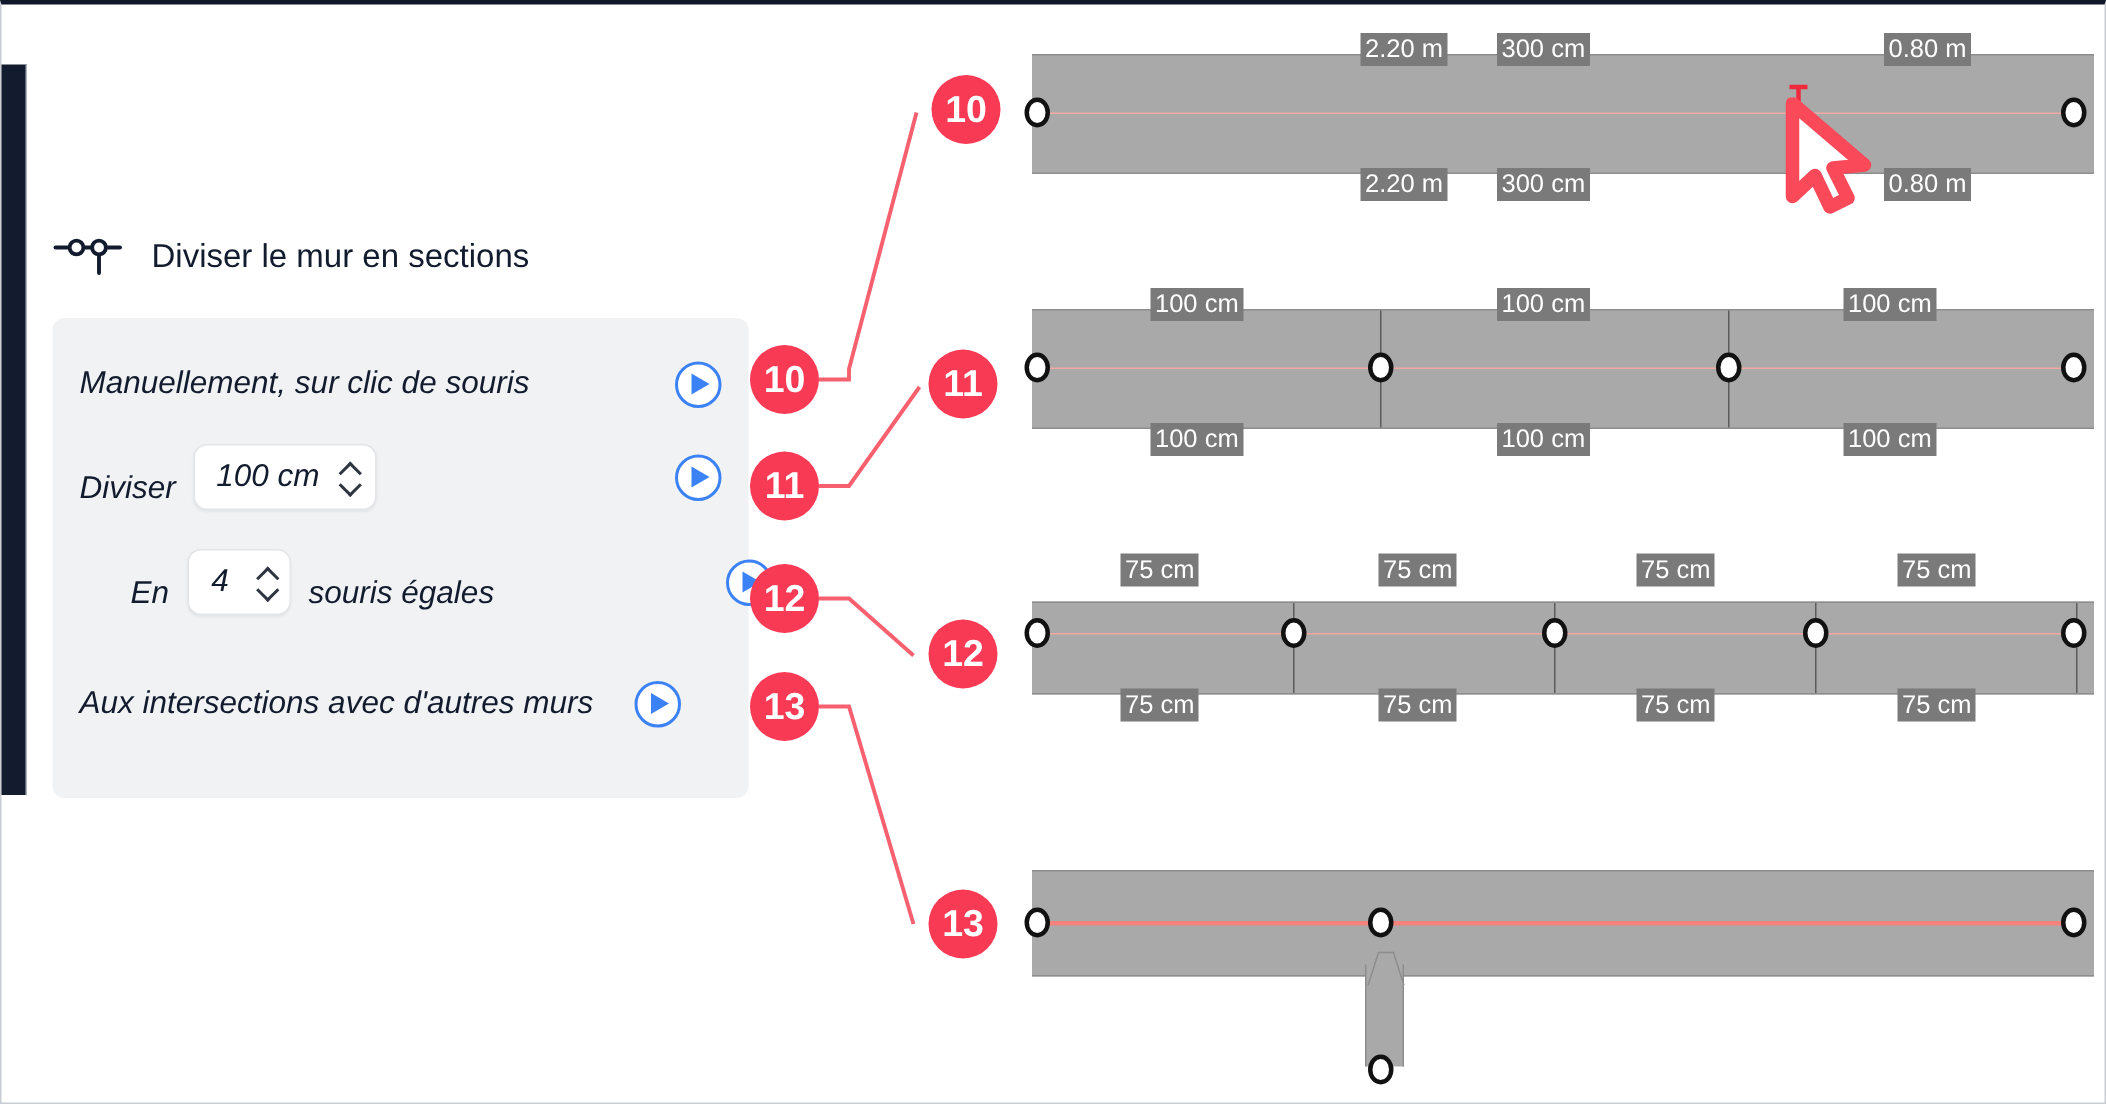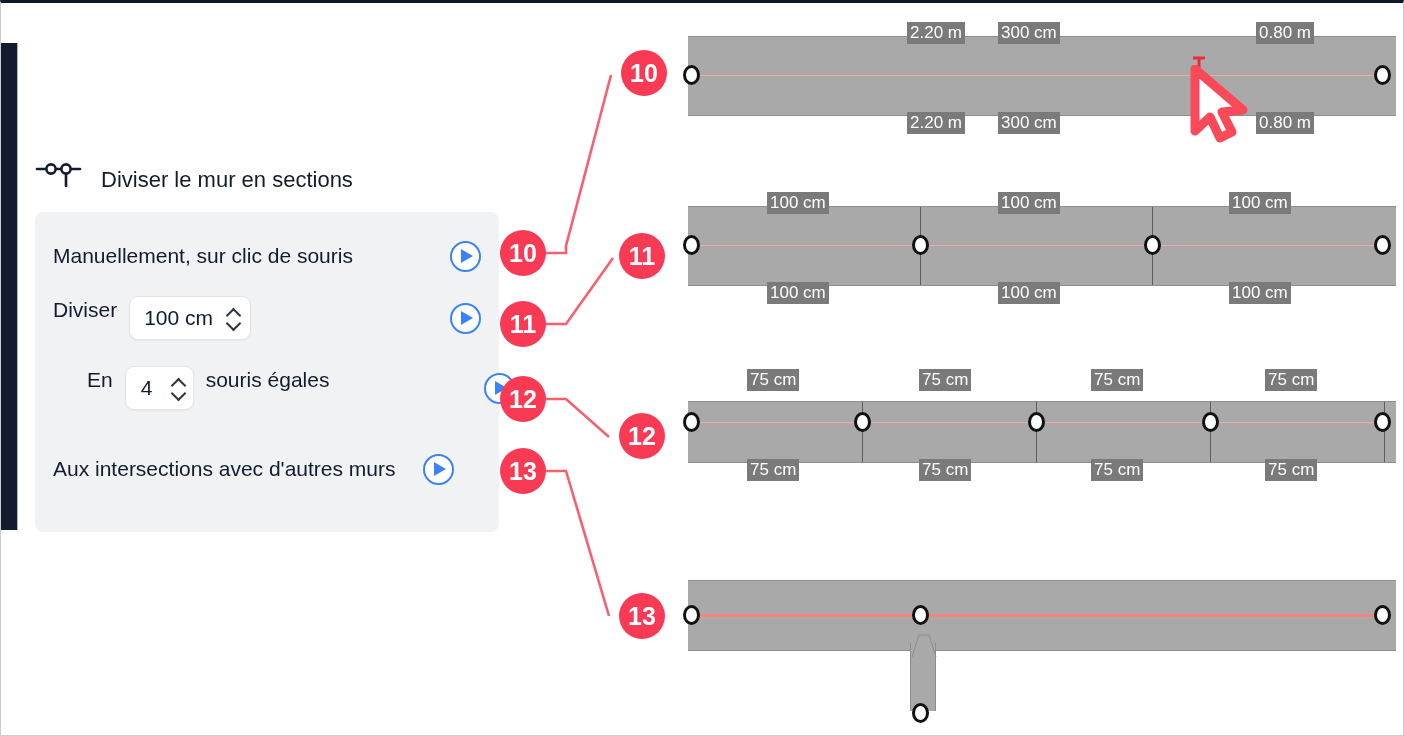--- a/index.html
+++ b/index.html
@@ -47,21 +47,21 @@
     margin-left: 20px;
     font-size: 21px;
     letter-spacing: 1.1px;
     color: #121c2e;
   }
 
   
   #divide-row {
     position: absolute;
     left: 34px; top: 146px;
-    display: flex; align-items: flex-end;
+    display: flex; align-items: center;
     height: 44px;
   }
   #divide-label {
     margin-left: 18px;
     font-size: 22px;
     color: #121c2e;
   }
 
   
   #options-card {
@@ -75,21 +75,21 @@
     position: absolute;
     left: 18px;
     width: 428px;
     display: flex; align-items: center;
   }
   .opt-text {
     font-size: 21px;
     color: #121c2e;
     line-height: 1.35;
   }
-  .opt-left { display: flex; align-items: flex-start; flex: 1; flex-wrap: wrap; gap: 0 12px; }
+  .opt-left { display: flex; align-items: flex-end; flex: 1; flex-wrap: wrap; gap: 0 12px; font-style: italic; }
 
   
   .play-btn {
     width: 31px; height: 31px;
     border-radius: 50%;
     border: 2px solid #3b82f6;
     background: #ffffff;
     display: flex; align-items: center; justify-content: center;
     flex: none;
     cursor: pointer;

